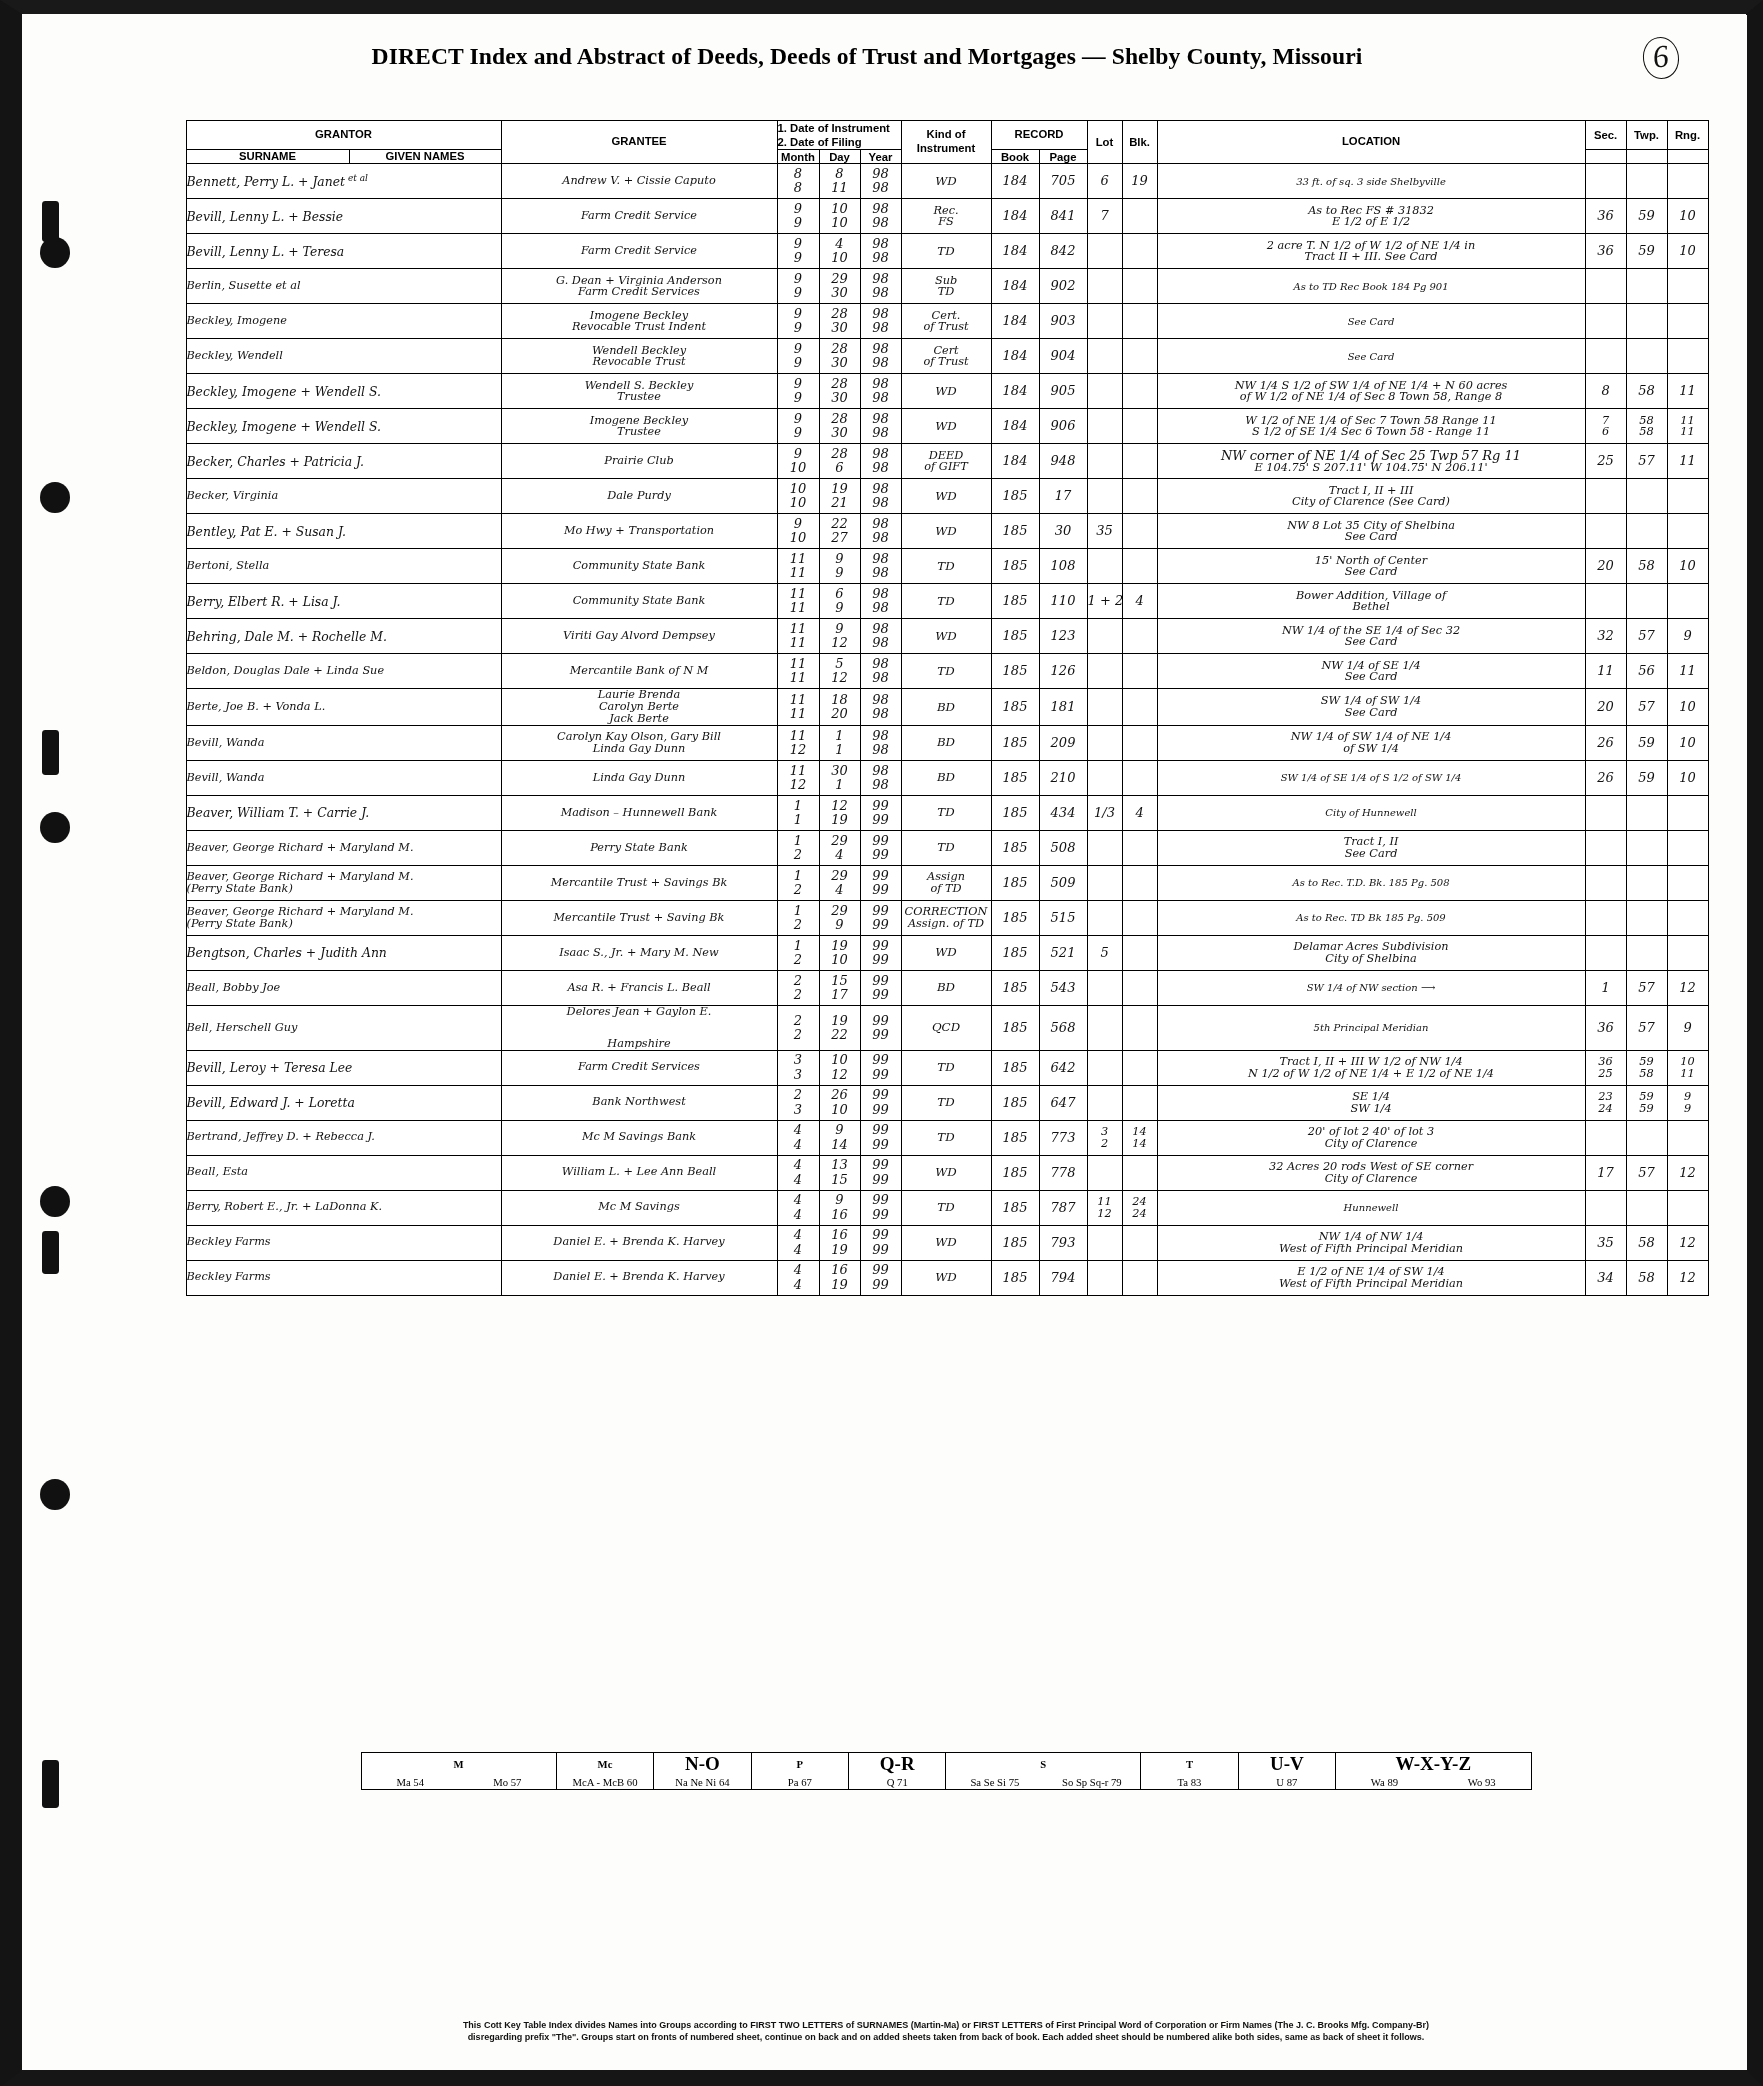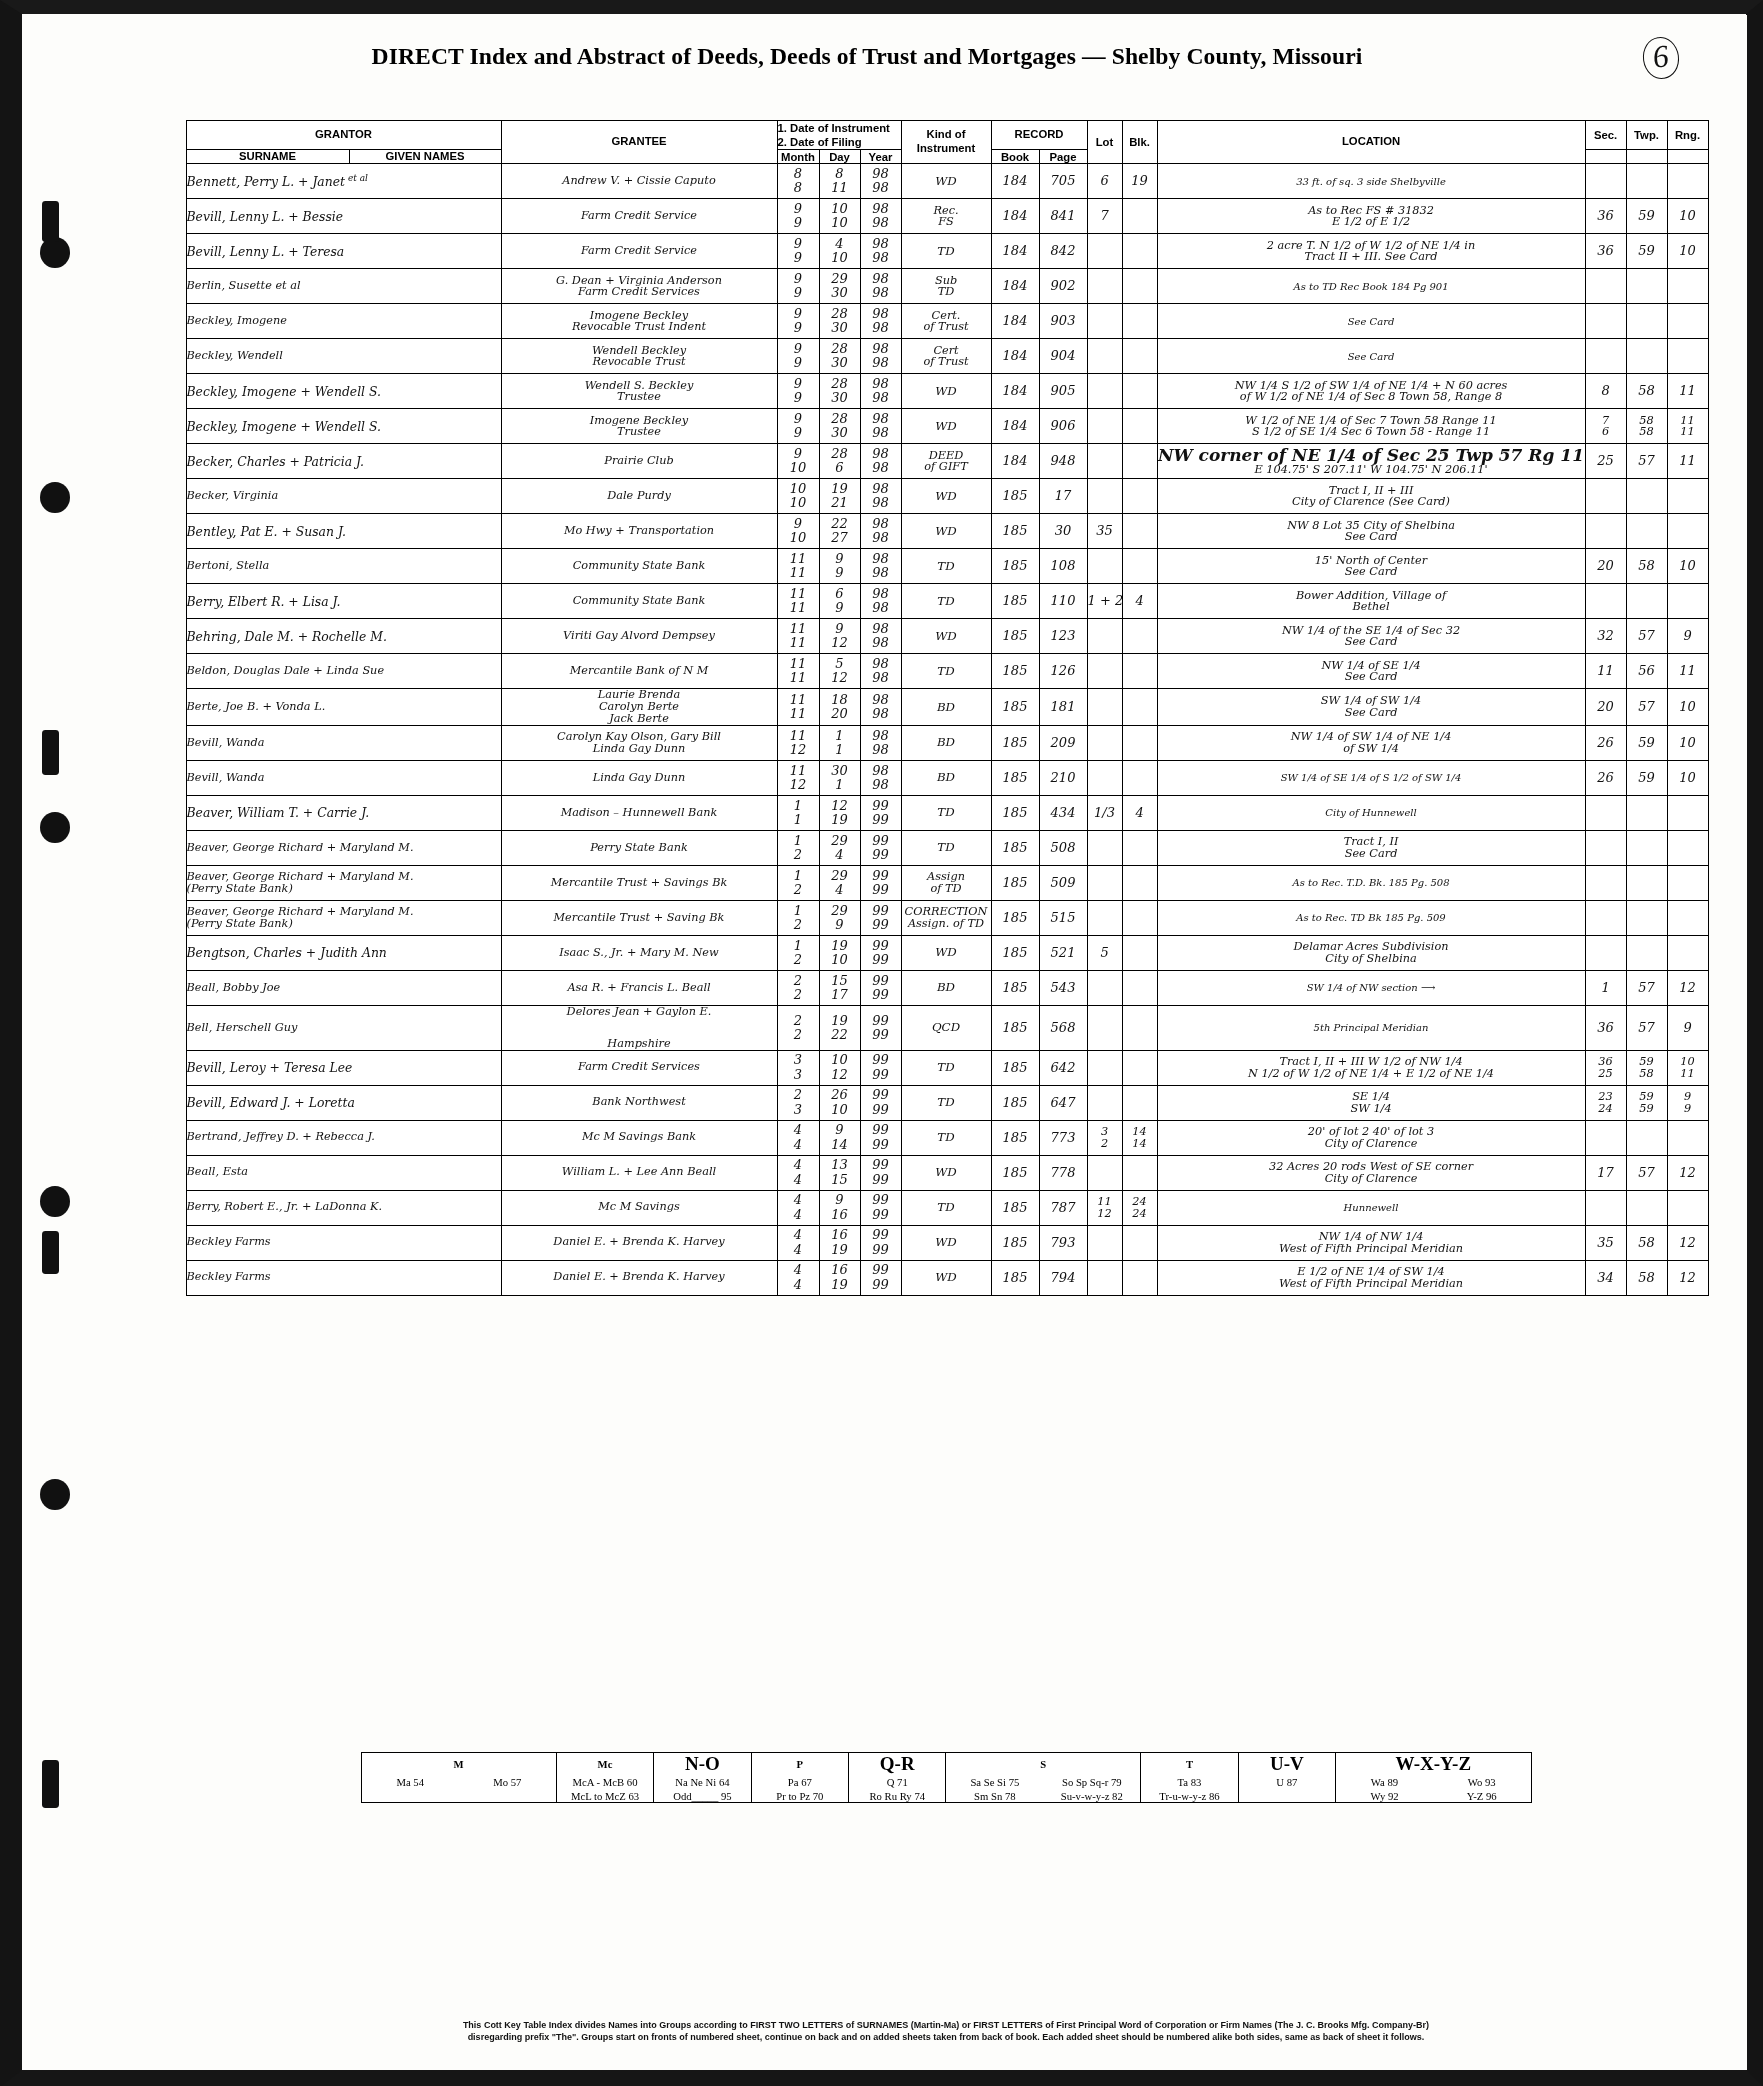--- a/index.html
+++ b/index.html
@@ -519,21 +519,21 @@
             </td>
             <td class="hw c sm">
               <span style="display: block; font-size: 11.3px; line-height: 1.05;">DEED</span>
               <span style="display: block; font-size: 11.3px; line-height: 1.05;">of GIFT</span>
             </td>
             <td class="hw num">184</td>
             <td class="hw num">948</td>
             <td class="hw num xs"></td>
             <td class="hw num xs"></td>
             <td class="hw c xs">
-              <span style="display: block; font-size: 17px; line-height: 1.05; font-weight: bold;">NW corner of NE 1/4 of Sec 25 Twp 57 Rg 11</span>
+              <span style="display: block; font-size: 13px; line-height: 1.05;">NW corner of NE 1/4 of Sec 25 Twp 57 Rg 11</span>
               <span style="display: block; font-size: 11.3px; line-height: 1.05;">E 104.75'  S 207.11'   W 104.75'  N 206.11'</span>
             </td>
             <td class="hw num xs">25</td>
             <td class="hw num xs">57</td>
             <td class="hw num xs">11</td>
           </tr>
           <tr class="row-h">
             <td class="hw" colspan="2">Becker, Virginia</td>
             <td class="hw c">Dale Purdy</td>
             <td class="hw num">
@@ -1232,34 +1232,20 @@
               <td class="kt-cell kt-vrule">Na Ne Ni 64</td>
               <td class="kt-cell kt-vrule">Pa 67</td>
               <td class="kt-cell kt-vrule">Q 71</td>
               <td class="kt-cell kt-vrule">Sa Se Si 75</td>
               <td class="kt-cell">So Sp Sq-r 79</td>
               <td class="kt-cell kt-vrule">Ta 83</td>
               <td class="kt-cell kt-vrule">U 87</td>
               <td class="kt-cell kt-vrule">Wa 89</td>
               <td class="kt-cell">Wo 93</td>
             </tr>
-            <tr>
-              <td class="kt-cell"></td>
-              <td class="kt-cell"></td>
-              <td class="kt-cell kt-vrule">McL to McZ 63</td>
-              <td class="kt-cell kt-vrule">Odd_____ 95</td>
-              <td class="kt-cell kt-vrule">Pr to Pz 70</td>
-              <td class="kt-cell kt-vrule">Ro Ru Ry 74</td>
-              <td class="kt-cell kt-vrule">Sm Sn 78</td>
-              <td class="kt-cell">Su-v-w-y-z 82</td>
-              <td class="kt-cell kt-vrule">Tr-u-w-y-z 86</td>
-              <td class="kt-cell kt-vrule"></td>
-              <td class="kt-cell kt-vrule">Wy 92</td>
-              <td class="kt-cell">Y-Z 96</td>
-            </tr>
           </tbody>
       </table>
     </div>
 
     <div class="footer-note">
       <div>This Cott Key Table Index divides Names into Groups according to FIRST TWO LETTERS of SURNAMES (Martin-Ma) or FIRST LETTERS of First Principal Word of Corporation or Firm Names (The J. C. Brooks Mfg. Company-Br)</div>
       <div>disregarding prefix "The". Groups start on fronts of numbered sheet, continue on back and on added sheets taken from back of book. Each added sheet should be numbered alike both sides, same as back of sheet it follows.</div>
     </div>
 
   </div>

